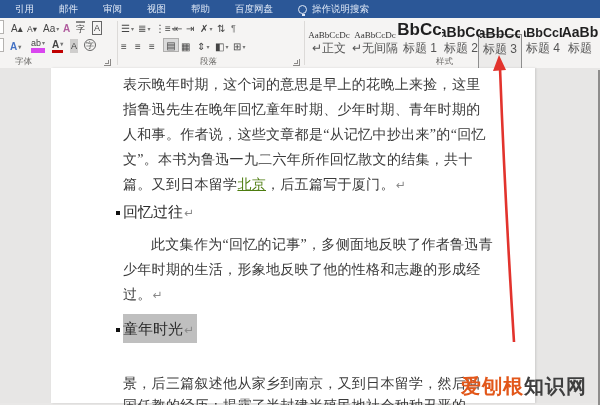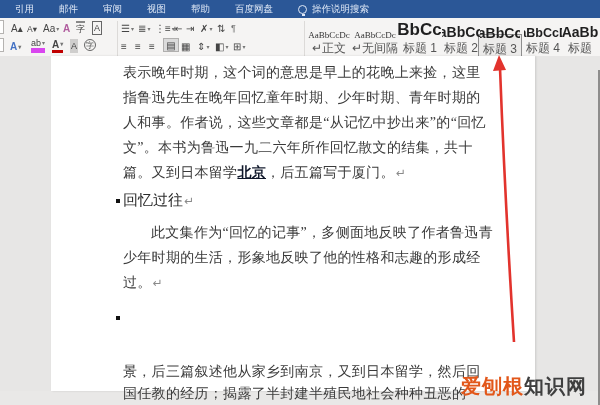--- a/index.html
+++ b/index.html
@@ -43,30 +43,30 @@
     overflow:hidden; color:#1f1f1f; white-space:nowrap; }
   .p-body { font-family:"Liberation Serif", serif; font-size:9px; color:#333; }
   .p-h1 { font-weight:bold; font-size:17px; }
   .p-h2 { font-weight:bold; font-size:14px; }
   .p-h4 { font-weight:bold; font-size:12.5px; }
   .gal-label { font-size:12px; color:#555; margin-top:0; white-space:nowrap; }
   .gal-sel { position:absolute; left:478px; top:16px; width:44px; height:38px;
     background:#ecebea; border:1px solid #8e8e8e; }
 
   
-  .doc { position:absolute; left:0; top:56px; width:600px; height:335px; background:#e7e6e5; }
+  .doc { position:absolute; left:0; top:68px; width:600px; height:335px; background:#e7e6e5; }
   .page { position:absolute; left:51px; top:0; width:484px; height:335px; background:#ffffff;
     box-shadow:1px 0 2px rgba(0,0,0,.12); }
   .line { position:absolute; white-space:nowrap; font-family:"Liberation Serif", serif;
     font-size:14px; color:#3a3a3a; letter-spacing:.3px; }
   .hline { position:absolute; white-space:nowrap; font-family:"Liberation Sans", sans-serif;
     font-size:15px; font-weight:normal; color:#2b2b2b; }
   .bullet { position:absolute; width:4px; height:4px; background:#111; }
   .pilcrow { color:#8a8a8a; font-size:12px; font-family:"DejaVu Sans", sans-serif; margin-left:1px; }
-  .doclink { color:#0f172a; text-decoration:underline; cursor:pointer;font-weight:bold; }
+  .doclink { color:#4d7c0f; text-decoration:underline; cursor:pointer; }
   .hl { background:#bfbfbf; padding:6px 3px 6px 0; }
   .edge-strip { position:absolute; right:0; top:70px; width:2px; height:335px; background:#8e8d8c; }
 
   
   .watermark { position:absolute; left:461px; top:373px; font-size:20px; font-weight:bold;
     white-space:nowrap; letter-spacing:1px; }
   .wm-a { color:#e2571a; }
   .wm-b { color:#3f3f3f; }
 
   
@@ -219,20 +219,23 @@
       <span>回忆过往</span><span class="pilcrow">↵</span>
     </div>
 
     <div class="line" style="left:151px; top:168px;">此文集作为“回忆的记事”，多侧面地反映了作者鲁迅青</div>
     <div class="line" style="left:123px; top:193px;">少年时期的生活，形象地反映了他的性格和志趣的形成经</div>
     <div class="line" style="left:123px; top:218px;">
       <span>过。</span><span class="pilcrow">↵</span>
     </div>
 
     <div class="bullet" style="left:116px; top:260px;"></div>
+    <div class="hline" style="left:123px; top:252px;">
+      <span class="hl"><span>童年时光</span><span class="pilcrow">↵</span></span>
+    </div>
 
     <div class="line" style="left:123px; top:307px;">景，后三篇叙述他从家乡到南京，又到日本留学，然后回</div>
     <div class="line" style="left:123px; top:329px;">国任教的经历；揭露了半封建半殖民地社会种种丑恶的</div>
   </div>
 
   <div class="edge-strip"></div>
 
   <div class="watermark">
     <span class="wm-a">爱刨根</span><span class="wm-b">知识网</span>
   </div>

